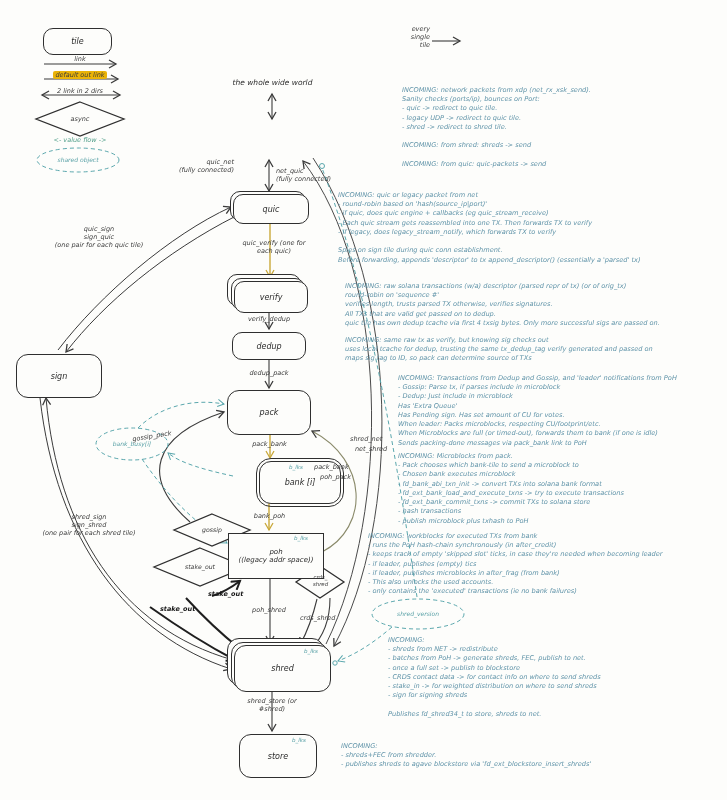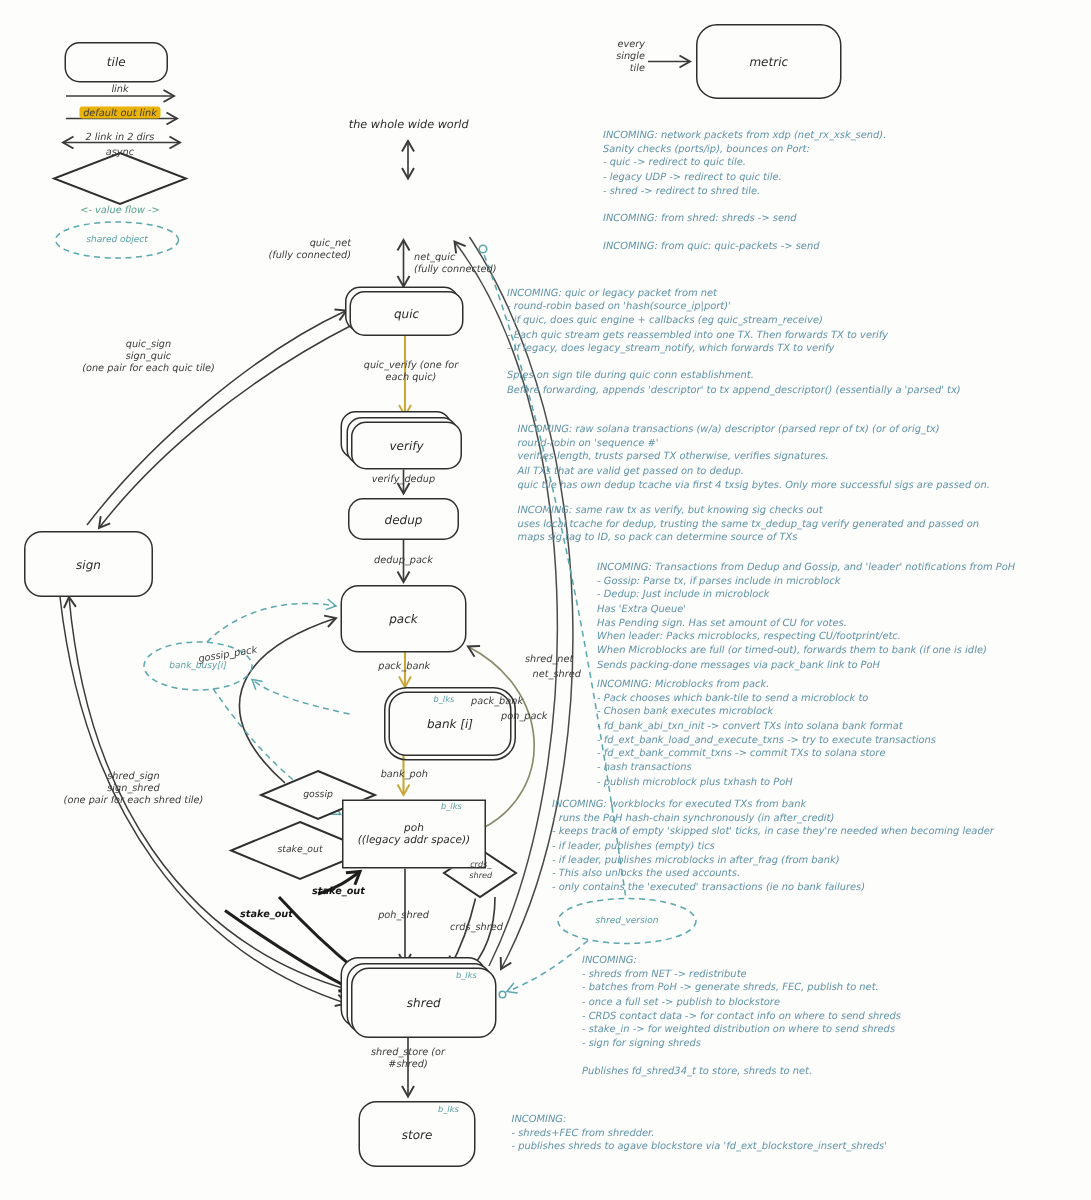--- a/index.html
+++ b/index.html
@@ -104,28 +104,27 @@
     <polygon points="320,566 344,582 320,598 296,582" fill="#fdfdfb" stroke="#2f2f2f" stroke-width="1.3"></polygon>
 
     <ellipse cx="132" cy="444" rx="36" ry="16" fill="none" stroke="#5aa7ad" stroke-width="1" stroke-dasharray="4 3"></ellipse>
     <ellipse cx="418" cy="614" rx="46" ry="15" fill="none" stroke="#5aa7ad" stroke-width="1" stroke-dasharray="4 3"></ellipse>
   </svg>
 
   <div class="box" style="left:43px;top:28px;width:67px;height:25px;"><span>tile</span></div>
   <div class="lbl c" style="left:42px;top:55px;width:76px;">link</div>
   <div class="lbl c" style="left:42px;top:71px;width:76px;"><span class="hl">default out link</span></div>
   <div class="lbl c" style="left:40px;top:87px;width:80px;">2 link in 2 dirs</div>
-  <div class="lbl c" style="left:45px;top:97px;width:70px;">async</div>
+  <div class="lbl c" style="left:45px;top:115px;width:70px;">async</div>
   <div class="lbl c tealtxt" style="left:40px;top:136px;width:80px;">&lt;- value flow -&gt;</div>
   <div class="shlabel" style="left:44px;top:156px;width:68px;">shared object</div>
 
   <div class="lbl r" style="left:396px;top:25px;width:34px;">every
 single
 tile</div>
-  <div class="box" style="left:464px;top:16px;width:95px;height:48px;border-radius:14px;"><span>metric</span></div>
 
   <div class="lbl c dimtxt" style="left:210px;top:78px;width:125px;color:#2b2b2b;">the whole wide world</div>
 
 
   <div class="stackwrap" style="left:233px;top:194px;width:74px;height:28px;">
     <div class="ghost" style="left:-3.5px;top:-3.5px;width:100%;height:100%;"></div>
     <div class="box" style="left:0;top:0;width:100%;height:100%;"><span>quic</span></div>
   </div>
 
   <div class="stackwrap" style="left:234px;top:281px;width:72px;height:30px;">
@@ -168,21 +167,21 @@
   <div class="lbl c" style="left:230px;top:239px;width:88px;">quic_verify (one for
 each quic)</div>
   <div class="lbl c" style="left:238px;top:315px;width:62px;">verify_dedup</div>
   <div class="lbl c" style="left:240px;top:369px;width:58px;">dedup_pack</div>
   <div class="lbl c" style="left:242px;top:440px;width:55px;">pack_bank</div>
   <div class="lbl c" style="left:242px;top:512px;width:55px;">bank_poh</div>
   <div class="lbl c" style="left:240px;top:606px;width:58px;">poh_shred</div>
   <div class="lbl c" style="left:230px;top:697px;width:84px;">shred_store (or
 #shred)</div>
   <div class="lbl" style="left:314px;top:463px;width:50px;">pack_bank</div>
-  <div class="lbl" style="left:320px;top:473px;width:45px;text-align:right;">poh_pack</div>
+  <div class="lbl" style="left:320px;top:473px;width:45px;">poh_pack</div>
   <div class="lbl" style="left:350px;top:435px;width:45px;">shred_net</div>
   <div class="lbl" style="left:355px;top:445px;width:45px;">net_shred</div>
   <div class="lbl" style="left:132px;top:431px;width:55px;transform:rotate(-9deg);">gossip_pack</div>
   <div class="lbl b" style="left:208px;top:590px;width:45px;">stake_out</div>
   <div class="lbl b" style="left:160px;top:605px;width:45px;">stake_out</div>
   <div class="lbl" style="left:300px;top:614px;width:48px;">crds_shred</div>
   <div class="lbl c" style="left:36px;top:225px;width:126px;">quic_sign
 sign_quic
 (one pair for each quic tile)</div>
   <div class="lbl c" style="left:28px;top:513px;width:122px;">shred_sign

